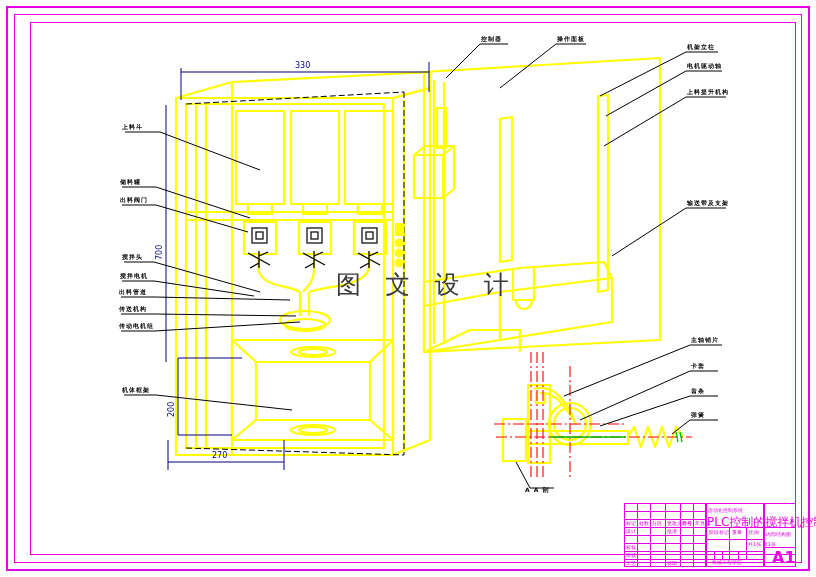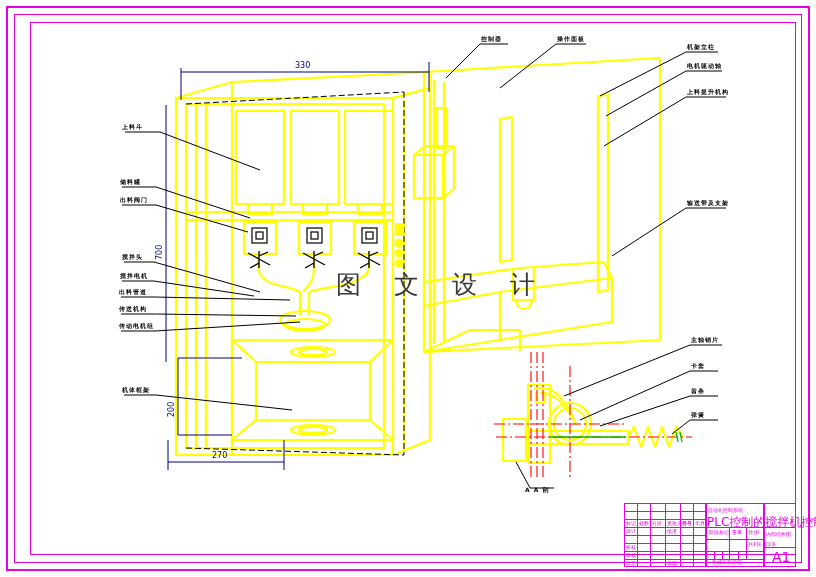--- a/index.html
+++ b/index.html
@@ -16,41 +16,41 @@
       border:1px solid #e500e5;box-sizing:border-box;}
 
   
   .sheet-title{position:absolute;left:36px;top:20px;
       font-family:"DejaVu Serif","Liberation Serif",serif;
       font-weight:bold;font-size:37px;color:#e8000d;letter-spacing:1px;
       white-space:nowrap;text-shadow:1px 1px 0 #f7b0b0;}
 
   
   .watermark{position:absolute;left:336px;top:268px;
-      font-family:Liberation Mono, monospace;
+      font-family:Liberation Serif, serif;
       font-size:25px;color:#3a3a3a;letter-spacing:9px;white-space:nowrap;text-align:center;}
 
   
   svg.layer{position:absolute;left:0;top:0;width:816px;height:577px;
       overflow:visible;}
 
   
   .anno{position:absolute;font-family:"DejaVu Sans","Liberation Sans",sans-serif;
       font-size:6px;color:#000;white-space:nowrap;letter-spacing:1px;
       font-weight:bold;line-height:1;}
   .dim{position:absolute;font-family:"DejaVu Sans","Liberation Sans",sans-serif;
       font-size:8px;color:#00007f;white-space:nowrap;}
   .dim.vert{transform:rotate(-90deg);transform-origin:left bottom;}
 
   
   .tb{position:absolute;border:1px solid #e500e5;box-sizing:border-box;}
   .tb-txt{position:absolute;color:#e500e5;font-size:5px;white-space:nowrap;
       font-family:"DejaVu Sans","Liberation Sans",sans-serif;line-height:1;}
   .tb-txt.big{font-size:12px;}
-  .tb-txt.a1{font-size:14px;color:#e500e5;}
+  .tb-txt.a1{font-size:16px;color:#e500e5;font-weight:bold;}
 </style>
 </head>
 <body>
 
 <div id="stage">
 
   <div class="border-outer"></div>
   <div class="border-inner"></div>
   <div class="border-third"></div>
 

